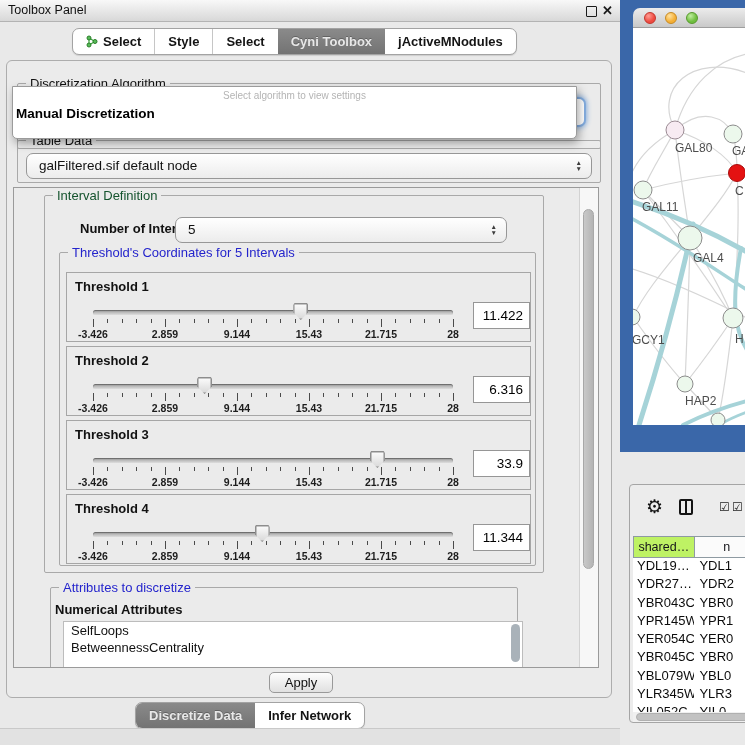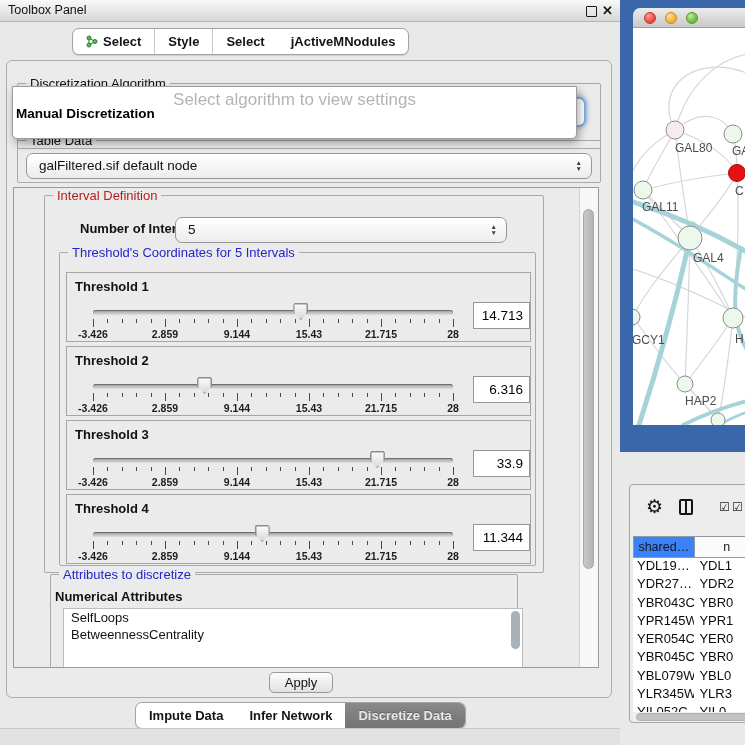--- a/index.html
+++ b/index.html
@@ -12,31 +12,31 @@
   .close-btn{left:602px;top:2px;font-size:13px;font-weight:bold;color:#1a1a1a;line-height:18px;}
   
   .tabstrip{display:inline-flex;background:#fff;border:1px solid #a3a3a3;border-radius:7px;overflow:hidden;height:25px;box-shadow:0 1px 1px rgba(0,0,0,.12);}
   .tab{padding:0 13px;line-height:25px;font-weight:bold;font-size:13px;color:#141414;white-space:nowrap;display:flex;align-items:center;gap:5px;}
   .tab.sel{background:linear-gradient(#8a8a8a,#737373);color:#e8e8e8;text-shadow:0 -1px 0 rgba(0,0,0,.25);}
   .tab.divider{border-left:1px solid #c6c6c6;}
   
   .outer-panel{left:6px;top:60px;width:606px;height:638px;border:1px solid #adadad;border-radius:6px;background:#ebebeb;box-sizing:border-box;}
   .group{position:absolute;border:1px solid #a9a9a9;border-radius:2px;box-sizing:border-box;}
   .gtitle{position:absolute;top:-8px;left:8px;background:#ebebeb;padding:0 4px;font-size:13px;line-height:15px;color:#111;}
-  .gtitle.green{color:#b91c1c;}
+  .gtitle.green{color:#14532d;}
   .gtitle.blue{color:#2424cc;}
   
   .combo{position:absolute;background:linear-gradient(#ffffff,#ececec);border:1px solid #979797;border-radius:7px;box-sizing:border-box;font-size:13.5px;color:#111;}
   .combo .cval{position:absolute;left:12px;top:0;line-height:24px;}
   .stepper{position:absolute;right:9px;top:50%;transform:translateY(-50%);text-align:center;color:#3c3c3c;}
   .stepper div{font-size:6.5px;line-height:6px;}
   .algo-combo{left:24px;top:97px;width:562px;height:30px;border:2px solid #84ade0;box-shadow:0 0 5px 1px #8db4e2;z-index:4;background:#fff;}
   
   .popup{left:12px;top:86px;width:565px;height:53px;background:#fff;border:1px solid #9b9b9b;border-radius:0 0 5px 5px;box-shadow:2px 4px 10px rgba(0,0,0,.35);z-index:50;box-sizing:border-box;}
-  .popup .hint{position:absolute;left:0;right:0;top:3px;text-align:center;color:#b4b4b4;font-size:17px;}
+  .popup .hint{position:absolute;left:0;right:0;top:3px;text-align:center;color:#b4b4b4;font-size:10px;}
   .popup .opt1{position:absolute;left:3px;top:19px;font-size:13.5px;font-weight:bold;color:#000;}
   .popup .opt2{position:absolute;left:2px;top:35px;font-size:13.5px;color:#000;}
   
   .scrollpane{left:12px;top:186px;width:586px;height:481px;border:1px solid #9a9a9a;background:#ebebeb;overflow:hidden;box-sizing:border-box;}
   .vtrack{position:absolute;top:0;right:0;bottom:0;width:18px;background:#f7f7f7;border-left:1px solid #d2d2d2;}
   .vthumb{position:absolute;left:3px;width:11px;border-radius:6px;background:linear-gradient(90deg,#c9c9c9,#b4b4b4);border:1px solid #a8a8a8;box-sizing:border-box;}
   
   .t-row{position:absolute;left:6px;width:465px;height:70px;border:1px solid #a6a6a6;background:#ebebeb;box-sizing:border-box;}
   .t-label{position:absolute;left:8px;top:6px;font-size:13px;font-weight:bold;color:#111;}
   .groove{position:absolute;left:26px;top:37px;width:360px;height:5px;border-radius:3px;background:linear-gradient(#9c9c9c,#dedede);box-shadow:inset 0 1px 1px rgba(0,0,0,.35);}
@@ -67,21 +67,21 @@
   
   .tp-titlebar{left:620px;top:452px;width:125px;height:30px;background:#e9e9e9;border-top:1px solid #97a0ad;box-sizing:border-box;}
   .tp-title{left:14px;top:0;line-height:30px;font-size:13px;color:#1c1c1c;}
   .tp-panel{left:629px;top:484px;width:130px;height:239px;border:1px solid #a5a5a5;border-radius:4px;background:#ececec;box-sizing:border-box;}
   .gear{left:16px;top:12px;font-size:19px;line-height:19px;color:#141414;}
   .colicon{left:49px;top:14px;width:14px;height:16px;border:2px solid #141414;border-radius:2px;box-sizing:border-box;}
   .colicon div{position:absolute;left:4px;top:0;bottom:0;width:2px;background:#141414;}
   .cbicon{top:16px;font-size:12px;line-height:12px;color:#222;}
   .tp-header{position:absolute;left:3px;top:51px;right:-2px;height:22px;display:flex;}
   .th-cell{box-sizing:border-box;border:1px solid #8e9aa2;font-size:12.5px;color:#15151a;text-align:center;line-height:20px;overflow:hidden;white-space:nowrap;}
-  .th-cell.c1{width:75px;background:#3b82f6;}
+  .th-cell.c1{width:75px;background:#bef264;}
   .th-cell.c2{width:80px;border-left:none;background:#fbfbfb;}
   .tp-rows{position:absolute;left:3px;top:73px;right:-2px;height:154px;background:#fff;overflow:hidden;}
   .tp-row{display:flex;height:18.3px;font-size:13px;color:#0c0c0c;}
   .td1{width:75px;padding-left:4px;box-sizing:border-box;white-space:nowrap;overflow:hidden;}
   .td2{width:80px;padding-left:5px;box-sizing:border-box;white-space:nowrap;overflow:hidden;}
   .hscroll{position:absolute;left:3px;right:-2px;top:227px;height:10px;background:#f0f0f0;}
   .hthumb{position:absolute;left:3px;right:3px;top:1px;height:8px;border-radius:4px;background:#c2c2c2;border:1px solid #b0b0b0;box-sizing:border-box;}
   .netlabel{font-size:12px;fill:#4d4d4d;}
 </style>
 </head>
@@ -103,20 +103,23 @@
           <circle cx="3" cy="10" r="2" fill="#57bb57" stroke="#2c7e2c"></circle>
           <circle cx="9" cy="6.5" r="2" fill="#57bb57" stroke="#2c7e2c"></circle>
         </svg>
         <span>Select</span>
       </div>
       <div class="tab divider">
         <span>Style</span>
       </div>
       <div class="tab divider">
         <span>Select</span>
+      </div>
+      <div class="tab sel">
+        <span>Cyni Toolbox</span>
       </div>
       <div class="tab">
         <span>jActiveMNodules</span>
       </div>
     </div>
 
   <div class="abs outer-panel">
 
     <div class="group" style="left:10px;top:22px;width:584px;height:66px;">
       <span class="gtitle">Discretization Algorithm</span>
@@ -178,21 +181,21 @@
                 <div class="tick minor" style="left: 357.2px;"></div>
                 <div class="tick minor" style="left: 371.6px;"></div>
                 <div class="tick major" style="left: 386px;"></div>
                 <div class="tlabel" style="left: 1px;">-3.426</div>
                 <div class="tlabel" style="left: 73px;">2.859</div>
                 <div class="tlabel" style="left: 145px;">9.144</div>
                 <div class="tlabel" style="left: 217px;">15.43</div>
                 <div class="tlabel" style="left: 289px;">21.715</div>
                 <div class="tlabel" style="left: 361px;">28</div>
                 <div class="thumb" style="left: 226.291px;"></div>
-                <div class="vbox">14.713</div>
+                <div class="vbox">11.422</div>
               </div>
               <div class="t-row" style="top: 93px;">
                 <div class="t-label">Threshold 2</div>
                 <div class="groove"></div>
                 <div class="tick major" style="left: 26px;"></div>
                 <div class="tick minor" style="left: 40.4px;"></div>
                 <div class="tick minor" style="left: 54.8px;"></div>
                 <div class="tick minor" style="left: 69.2px;"></div>
                 <div class="tick minor" style="left: 83.6px;"></div>
                 <div class="tick major" style="left: 98px;"></div>
@@ -298,21 +301,21 @@
                 <div class="tlabel" style="left: 217px;">15.43</div>
                 <div class="tlabel" style="left: 289px;">21.715</div>
                 <div class="tlabel" style="left: 361px;">28</div>
                 <div class="thumb" style="left: 187.697px;"></div>
                 <div class="vbox">11.344</div>
               </div>
             </div>
         </div>
       </div>
 
-      <div class="group" style="left:36px;top:386px;width:468px;height:120px;">
+      <div class="group" style="left:36px;top:399px;width:468px;height:120px;">
         <span class="gtitle blue">Attributes to discretize</span>
         <div class="attr-sub">Numerical Attributes</div>
         <div class="attr-list" id="attrList">
           <div class="attr-item">SelfLoops</div>
             <div class="attr-item">BetweennessCentrality</div>
             <div class="attr-scroll"></div>
         </div>
       </div>
 
       <div class="vtrack">
@@ -329,28 +332,25 @@
   </div>
 
   <div class="abs combo algo-combo" style="z-index:3;">
     <span class="stepper">
       <div>▲</div>
         <div>▼</div>
     </span>
   </div>
 
   <div class="abs tabstrip" style="left:135px;top:702px;" id="bottomTabs">
-      <div class="tab">
-        <span>Impute Data</span>
+      <div class="tab sel">
+        <span>Discretize Data</span>
       </div>
       <div class="tab">
         <span>Infer Network</span>
-      </div>
-      <div class="tab sel">
-        <span>Discretize Data</span>
       </div>
     </div>
   <div class="abs bottom-line"></div>
   <div class="abs bottom-strip"></div>
 
   <div class="abs net-window">
     <div class="net-titlebar">
       <div class="tl red"></div>
       <div class="tl yellow"></div>
       <div class="tl green"></div>

